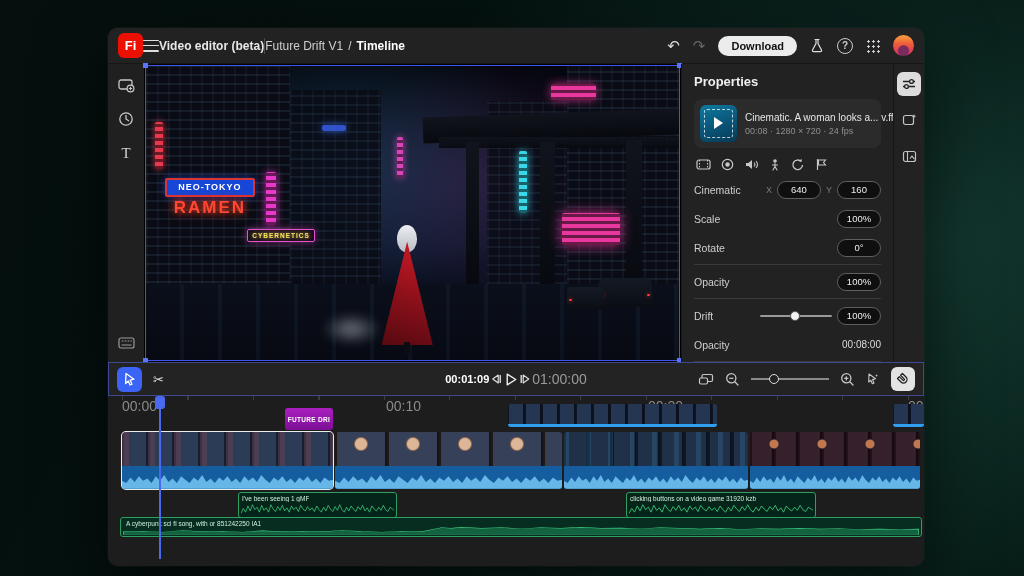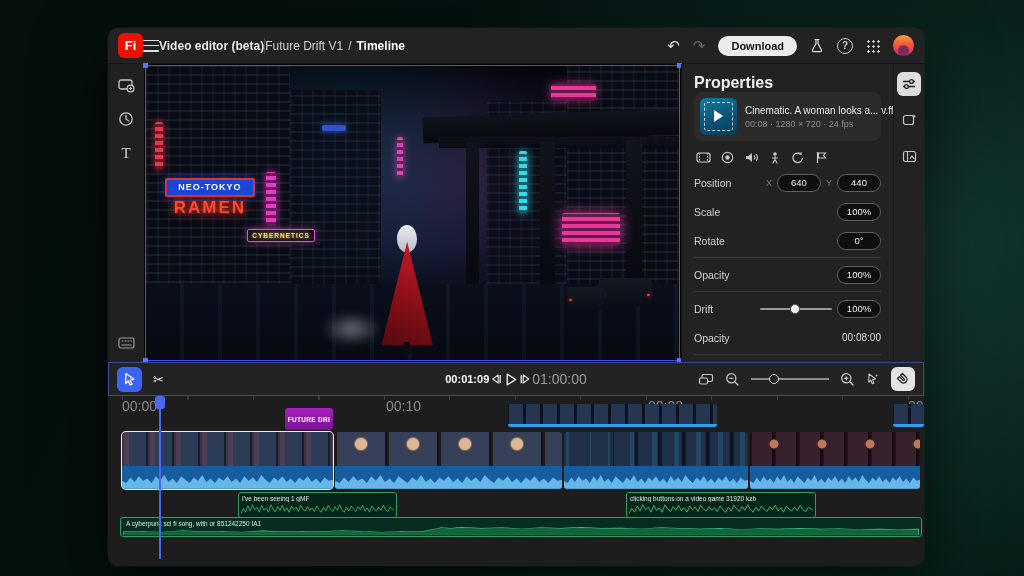--- a/index.html
+++ b/index.html
@@ -74,21 +74,21 @@
     background:linear-gradient(180deg,#eceef2,#b9bdc6); border-radius:50% 50% 46% 46%; }
   .hero .cape { position:absolute; left:2%; top:13%; width:96%; height:80%;
     background:linear-gradient(200deg,#c41824 10%,#8a101a 55%,#560910 100%);
     clip-path:polygon(50% 0, 100% 100%, 0 100%); }
   .hero .legs { position:absolute; left:44%; bottom:0; width:12%; height:9%; background:#0c0d12; }
   .car { position:absolute; background:linear-gradient(180deg,#141a24,#0a0d14); border-radius:4px 6px 2px 2px; }
   .tail { position:absolute; width:3px; height:2px; background:#ff3b30; box-shadow:0 0 4px #ff3b30; border-radius:1px; }
   .handle { position:absolute; width:5px; height:5px; background:#5a74ff; }
   
   .props { position:absolute; left:573px; top:36px; width:212px; height:298px; background:#222; border-left:1px solid #161616; padding:10px 12px 0 12px; overflow:hidden; }
-  .props h3 { color:#f0f0f0; font-size:16px; }
+  .props h3 { color:#f0f0f0; font-size:13px; margin-bottom:10px; }
   .clip-card { background:#2b2b2b; border-radius:8px; padding:6px; display:flex; gap:8px; align-items:center; cursor:pointer; }
   .clip-thumb { width:37px; height:37px; border-radius:6px; flex:0 0 auto; position:relative;
     background:linear-gradient(160deg,#0e7ba0 0%, #0a5477 55%, #063a55 100%); }
   .clip-thumb .frame { position:absolute; inset:4px; border:1px dashed rgba(255,255,255,.75); border-radius:3px; }
   .clip-thumb .tri { position:absolute; left:14px; top:12px; width:0; height:0; border-left:9px solid #fff; border-top:6px solid transparent; border-bottom:6px solid transparent; }
   .clip-meta .t { color:#e6e6e6; font-size:10px; white-space:nowrap; overflow:hidden; max-width:150px; }
   .clip-meta .m { color:#8f8f8f; font-size:9px; margin-top:3px; }
   .icon-row { display:flex; gap:10px; margin:10px 2px 4px 2px; }
   .icon-row svg { cursor:pointer; }
   .prow { display:flex; align-items:center; height:29px; }
@@ -324,26 +324,26 @@
           </span>
         <span>
             <svg width="13" height="13" viewBox="0 0 13 13">
               <path d="M2.5 1.5 v10" stroke="#c8c8c8" stroke-width="1.2" stroke-linecap="round"></path>
               <path d="M3.5 2 h7 l-2 2.5 2 2.5 h-7 Z" fill="none" stroke="#c8c8c8" stroke-width="1.1"></path>
             </svg>
           </span>
       </div>
 
       <div class="prow">
-        <span class="lab">Position</span>
+        <span class="lab">Cinematic</span>
         <div class="ctrls">
           <span class="axis">X</span>
           <div class="pill">640</div>
           <span class="axis">Y</span>
-          <div class="pill">440</div>
+          <div class="pill">160</div>
         </div>
       </div>
       <div class="prow">
         <span class="lab">Scale</span>
         <div class="ctrls">
             <div class="pill">100%</div>
           </div>
       </div>
       <div class="prow">
         <span class="lab">Rotate</span>

